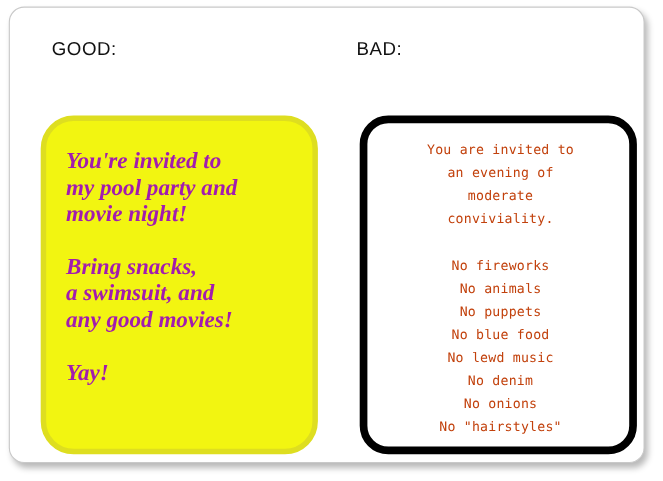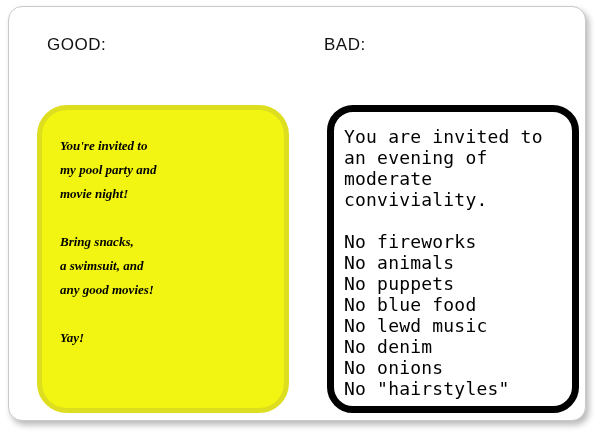--- a/index.html
+++ b/index.html
@@ -58,25 +58,25 @@
     background: #f2f511;
     border: 5px solid #dede20;
     border-radius: 30px;
     box-sizing: border-box;
   }
   .good-text {
     position: absolute;
     left: 18px;
     top: 24px;
     right: 10px;
-    color: #000000;
+    color: #a21caf;
     font-family: "Liberation Serif", serif;
     font-weight: bold;
     font-style: italic;
-    font-size: 13px;
+    font-size: 21px;
     line-height: 24px;
     white-space: pre-wrap;
   }
 
   
   .card-bad {
     position: absolute;
     left: 318px;
     top: 98px;
     width: 252px;
@@ -84,26 +84,27 @@
     background: #ffffff;
     border: 7px solid #000000;
     border-radius: 26px;
     box-sizing: border-box;
   }
   .bad-text {
     position: absolute;
     left: 10px;
     top: 14px;
     right: 6px;
-    color: #000000;
+    color: #c2410c;
     font-family: "DejaVu Sans Mono", monospace;
-    font-size: 18px;
+    font-size: 12px;
     line-height: 21px;
     white-space: pre-wrap;
     letter-spacing: 0.2px;
+    text-align: center;
   }
 </style>
 </head>
 <body>
 
 <div id="canvas">
 
   <div class="panel">
 
     <div class="headings">

